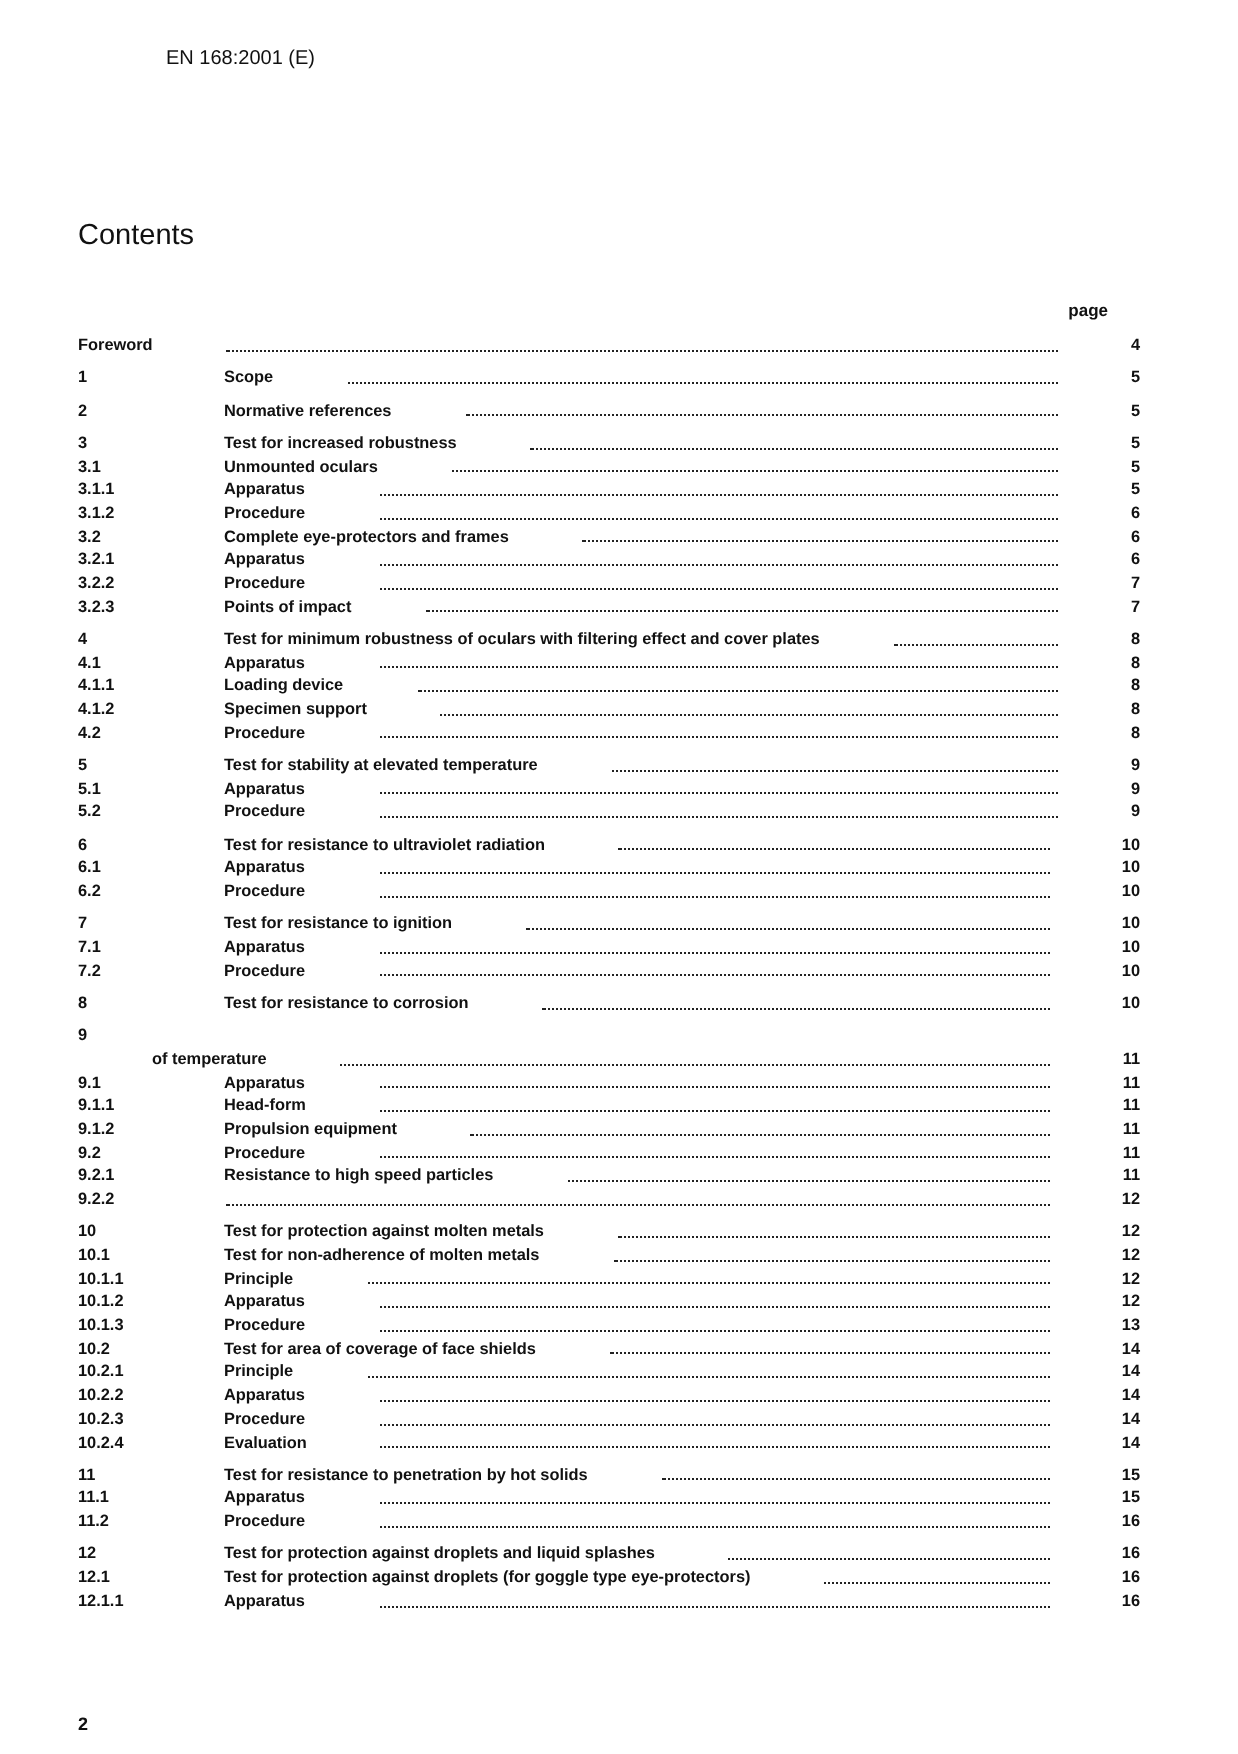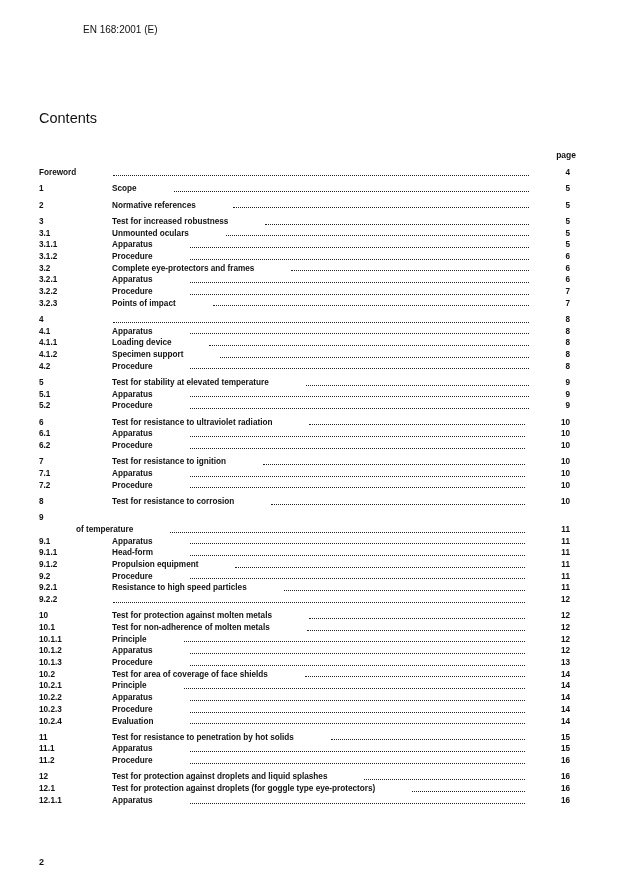--- a/index.html
+++ b/index.html
@@ -2,21 +2,21 @@
 <html><head>
 <meta charset="utf-8">
 <style>
   html, body { margin: 0; padding: 0; }
   body {
     width: 619px; height: 877px; background: #ffffff; position: relative; overflow: hidden;
     font-family: "Liberation Sans", sans-serif; color: #111;
   }
   .doc-id { position: absolute; left: 39px; top: 24px; font-size: 10px; font-weight: normal; margin-left: 44px; }
   .contents-title { position: absolute; left: 39px; top: 110px; font-size: 14.5px; font-weight: normal; }
-  .page-label { position: absolute; right: 43px; top: 150px; font-size: 8.5px; font-weight: bold; }
+  .page-label { position: absolute; right: 65px; top: 150px; font-size: 8.5px; font-weight: bold; }
   .toc { position: absolute; left: 39px; top: 167px; width: 531px; }
   .group { margin-bottom: 4.6px; }
   .row {
     display: flex; align-items: baseline; height: 11.7px; line-height: 11.7px;
     font-size: 8.2px; font-weight: bold; white-space: nowrap; gap: 36px;
   }
   .num { width: 37px; flex: 0 0 37px; }
   .title { flex: 0 0 auto; }
   .dots {
     flex: 1 1 auto; overflow: hidden; margin: 0 0 0 1px;
@@ -104,20 +104,21 @@
       <div class="row">
         <span class="num">3.2.3</span>
         <span class="title">Points of impact</span>
         <span class="dots"></span>
         <span class="pg">7</span>
       </div>
     </div>
     <div class="group">
       <div class="row">
         <span class="num">4</span>
+        <span class="title">Test for minimum robustness of oculars with filtering effect and cover plates</span>
         <span class="dots"></span>
         <span class="pg">8</span>
       </div>
       <div class="row">
         <span class="num">4.1</span>
         <span class="title">Apparatus</span>
         <span class="dots"></span>
         <span class="pg">8</span>
       </div>
       <div class="row">

